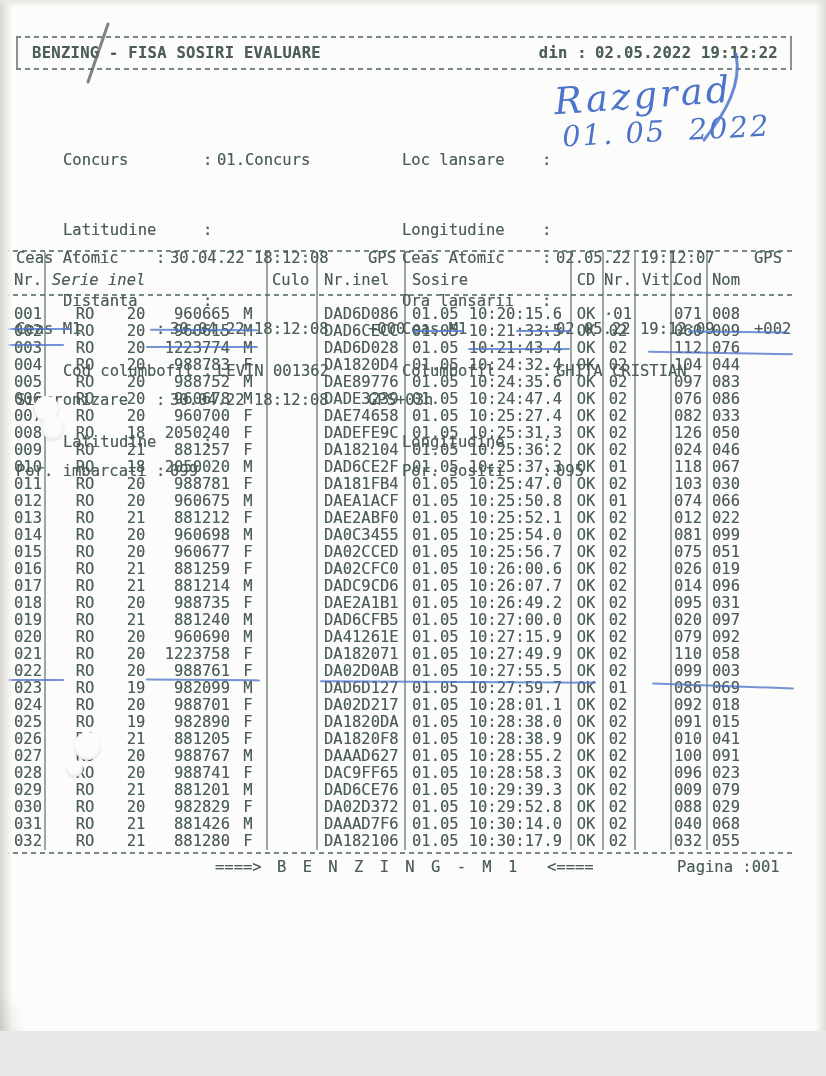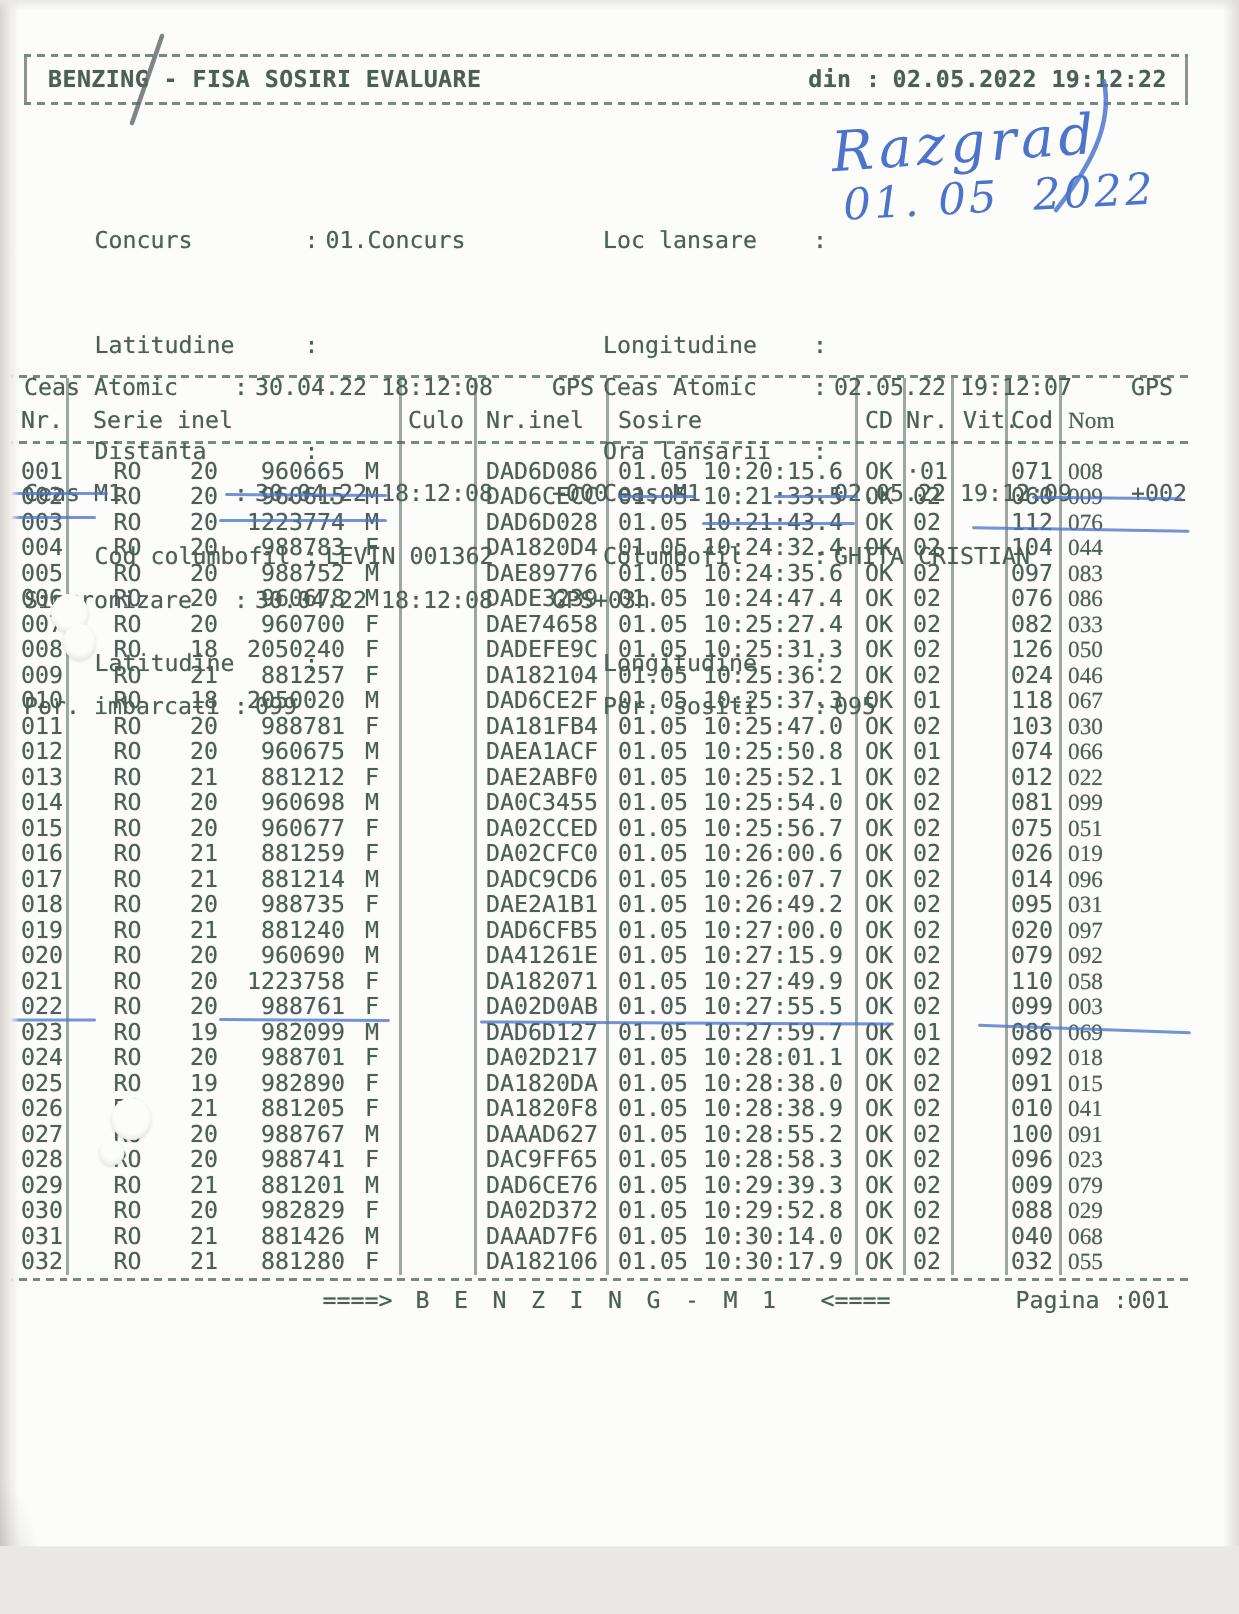--- a/index.html
+++ b/index.html
@@ -65,22 +65,22 @@
   .ring{width:74px;text-align:right;}
   .sex{width:36px;text-align:center;}
   .culo{width:50px;}
   .senzor{width:88px;padding-left:8px;}
   .sosire{width:166px;padding-left:8px;display:flex;}
   .r-time{margin-left:10px;}
   .cd{width:32px;text-align:center;}
   .ant{width:32px;text-align:center;}
   .vit{width:36px;}
   .cod{width:36px;text-align:center;}
-  .nom{width:60px;padding-left:6px;font-family:Liberation Serif, serif;}
-  .h-serie{padding-left:18px;}
+  .nom{width:60px;padding-left:6px;}
+  .h-serie{padding-left:8px;font-style:italic;}
   .h-culo{padding-left:6px;}
   .h-vit-2{text-align:right;padding-right:4px;}
 
   
   .vline{position:absolute;top:252px;height:598px;width:1.5px;background:rgba(78,96,88,.55);}
 
   
   .footer-item{position:absolute;top:858px;white-space:pre;}
   .f-arrow-l{left:215px;}
   .f-brand{left:277px;letter-spacing:3.5px;}

